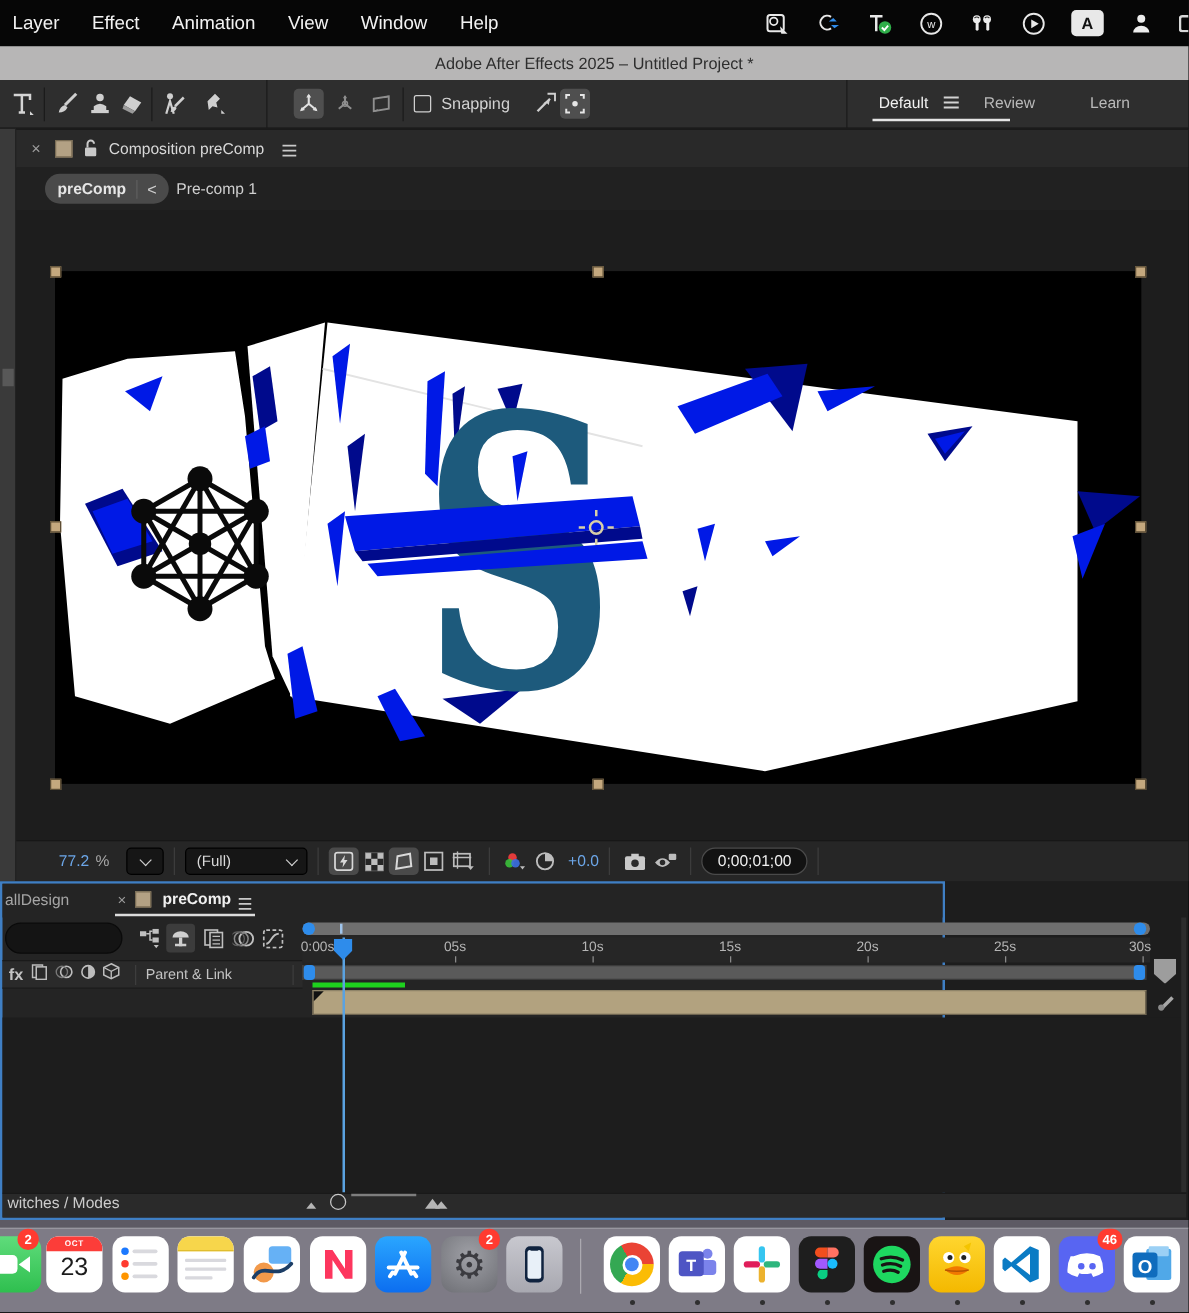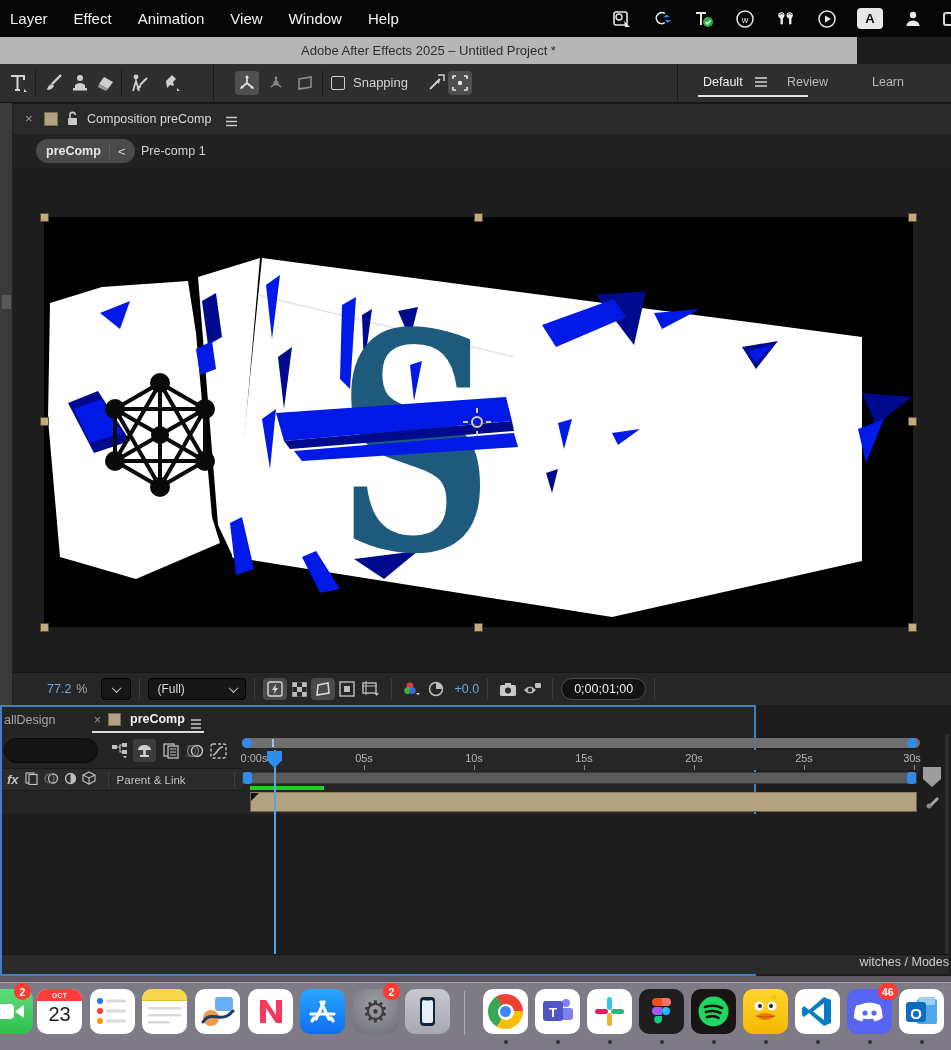--- a/index.html
+++ b/index.html
@@ -11,21 +11,21 @@
   
   #menubar { position:absolute; left:0; top:0; width:951px; height:37px; background:#060606; display:flex; align-items:center; }
   .menu-item { color:#f2f2f2; font-size:15px; margin-left:26px; }
   .menu-item:first-child { margin-left:10px; }
   #status-icons { position:absolute; right:0; top:0; height:37px; display:flex; align-items:center; gap:19px; padding-right:0; }
   .sicon { width:22px; height:22px; display:flex; align-items:center; justify-content:center; color:#e8e8e8; }
   .inputA { width:26px; height:21px; background:#e8e8e8; border-radius:4px; color:#111; font-size:13px; font-weight:bold; display:flex; align-items:center; justify-content:center; }
   .batt { width:8px; height:14px; border:2px solid #d8d8d8; border-right:none; border-radius:3px 0 0 3px; }
 
   
-  #titlebar { position:absolute; left:0; top:37px; width:857px; height:27px; background:#b7b6b6; display:flex; align-items:center; justify-content:center; }
+  #titlebar { position:absolute; left:0; top:37px; width:951px; height:27px; background:#b7b6b6; display:flex; align-items:center; justify-content:center; }
   #titlebar span { color:#2e2e2e; font-size:13px; }
 
   
   #toolbar { position:absolute; left:0; top:64px; width:951px; height:39px; background:#2e2e2e; border-bottom:1px solid #141414; }
   .tb-div { position:absolute; top:6px; width:1px; height:27px; background:#1b1b1b; }
   .tool { position:absolute; top:7px; width:24px; height:24px; display:flex; align-items:center; justify-content:center; color:#cfcfcf; }
   .tool.selbg { background:#4f4f4f; border-radius:4px; }
   .chk { position:absolute; top:12px; width:14px; height:14px; border:1.5px solid #cfcfcf; border-radius:2px; background:transparent; }
   .snap-label { position:absolute; top:11px; color:#d2d2d2; font-size:13px; }
   .ws { position:absolute; top:11px; font-size:12.5px; color:#b9b9b9; }
@@ -77,21 +77,21 @@
   .ruler { position:absolute; left:0; top:16px; width:678px; height:20px; background:#262626; }
   .tick-label { position:absolute; top:2px; color:#b5b5b5; font-size:11px; transform:translateX(-50%); }
   .tick { position:absolute; top:15px; width:1px; height:5px; background:#8a8a8a; }
   .workarea { position:absolute; left:0; top:38px; width:675px; height:12px; background:#5a5a5a; border:1px solid #3b3b3b; }
   .wa-cap { position:absolute; top:-1px; width:9px; height:12px; background:#2e8ceb; border-radius:3px; }
   .greenbar { position:absolute; left:8px; top:52px; width:74px; height:4px; background:#1ed11e; }
   .layerbar { position:absolute; left:8px; top:58px; width:667px; height:20px; background:#b2a27f; border:1px solid #6e6450; border-top-color:#8f8468; }
   .layerbar .inpt { position:absolute; left:0; top:0; width:0; height:0; border-top:8px solid #111; border-right:8px solid transparent; }
   .playline { position:absolute; left:32px; top:16px; width:1.5px; height:206px; background:#5aa2e0; }
   .playhead { position:absolute; left:25px; top:17px; width:15px; height:17px; background:#2e8ceb; clip-path:polygon(0 0,100% 0,100% 55%,50% 100%,0 55%); }
-  .tl-footer { position:absolute; left:0; bottom:0; width:947px; height:20px; background:#2a2a2a; border-top:1px solid #141414; display:flex; align-items:flex-end;flex-direction:column; }
+  .tl-footer { position:absolute; left:0; bottom:0; width:947px; height:20px; background:#2a2a2a; border-top:1px solid #141414; display:flex; align-items:flex-start; }
   .tl-footer .lbl { color:#cccccc; font-size:12.5px; margin-left:4px; }
   #tracks-bg { position:absolute; left:0; top:107px; width:947px; height:140px; background:#1d1d1d; }
   .shield { position:absolute; width:18px; height:20px; background:#9d9d9d; clip-path:polygon(0 0,100% 0,100% 60%,50% 100%,0 60%); }
 
   
   #desktop-strip { position:absolute; left:0; top:976px; width:951px; height:6px; background:#5d5a64; }
   #dock { position:absolute; left:0; top:982px; width:951px; height:68px; background:rgba(129,126,137,0.97); border-top:1px solid rgba(255,255,255,0.28); }
   .dk { position:absolute; top:6px; width:45px; height:45px; border-radius:10px; overflow:hidden; }
   .badge { position:absolute; min-width:17px; height:17px; padding:0 4px; background:#ff3b30; border-radius:9px; color:#fff; font-size:10.5px; font-weight:bold; display:flex; align-items:center; justify-content:center; z-index:5; }
   .dot { position:absolute; top:57px; width:4px; height:4px; border-radius:2px; background:#2f2f2f; }
@@ -515,21 +515,21 @@
       </div>
       <div class="tl-icon" style="left:205px">
         <svg width="17" height="16" viewBox="0 0 17 16">
             <rect x="1" y="1" width="15" height="14" rx="2" fill="none" stroke="#bfbfbf" stroke-width="1.4" stroke-dasharray="3 2"></rect>
             <path d="M3 12 C7 12 7 4 13 4" stroke="#bfbfbf" stroke-width="1.5" fill="none"></path>
           </svg>
       </div>
     </div>
 
     <div class="hdr-row">
-      <span class="lbl" style="font-style:italic; font-weight:bold; margin-left:5px; font-size:13px">fx</span>
+      <span class="lbl" style="font-weight:bold; margin-left:5px; font-size:13px">fx</span>
       <span style="margin-left:6px">
         <svg width="14" height="13" viewBox="0 0 14 13">
             <rect x="1" y="1" width="8" height="10" fill="none" stroke="#bdbdbd" stroke-width="1.2"></rect>
             <rect x="4" y="2.5" width="8" height="10" fill="#2a2a2a" stroke="#bdbdbd" stroke-width="1.2"></rect>
           </svg>
       </span>
       <span style="margin-left:5px">
         <svg width="15" height="13" viewBox="0 0 15 13">
             <circle cx="9" cy="6.5" r="4.5" fill="none" stroke="#bdbdbd" stroke-width="1.3"></circle>
             <circle cx="5.5" cy="6.5" r="4.5" fill="none" stroke="#777" stroke-width="1.1"></circle>

